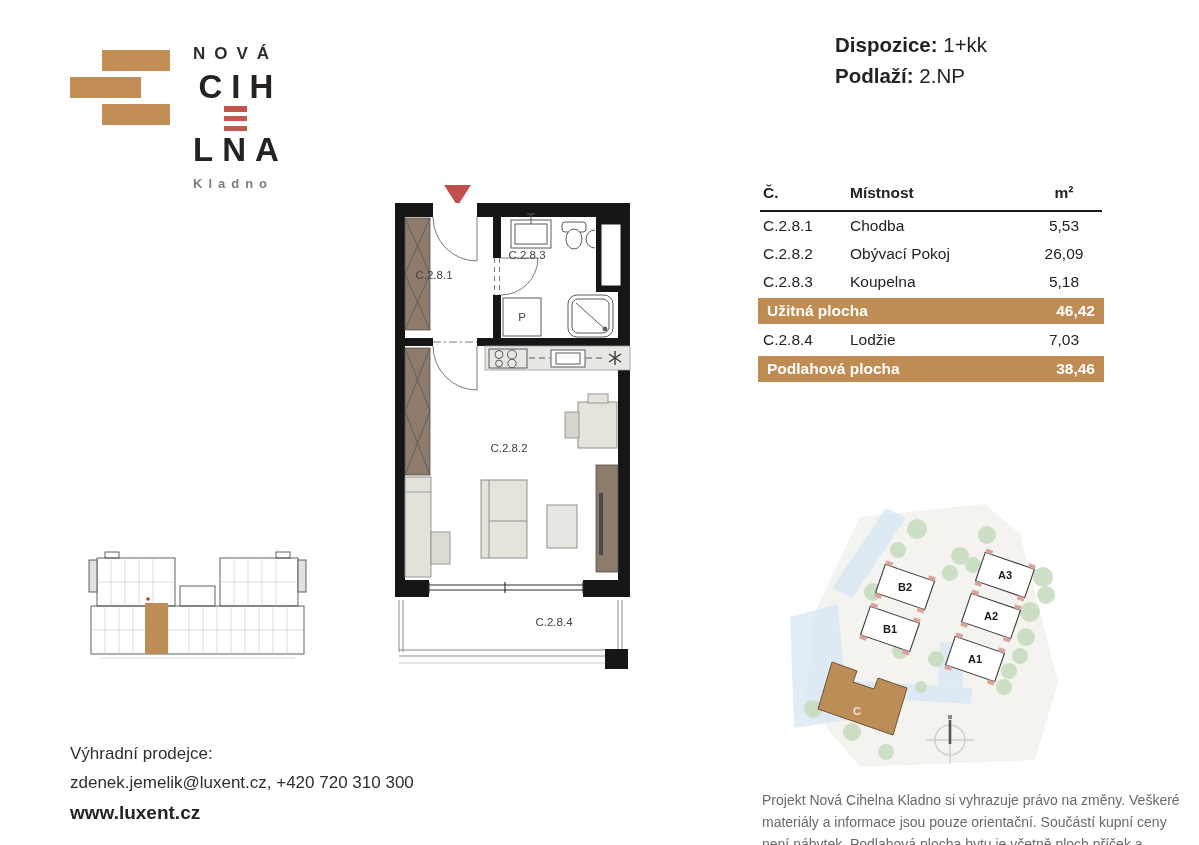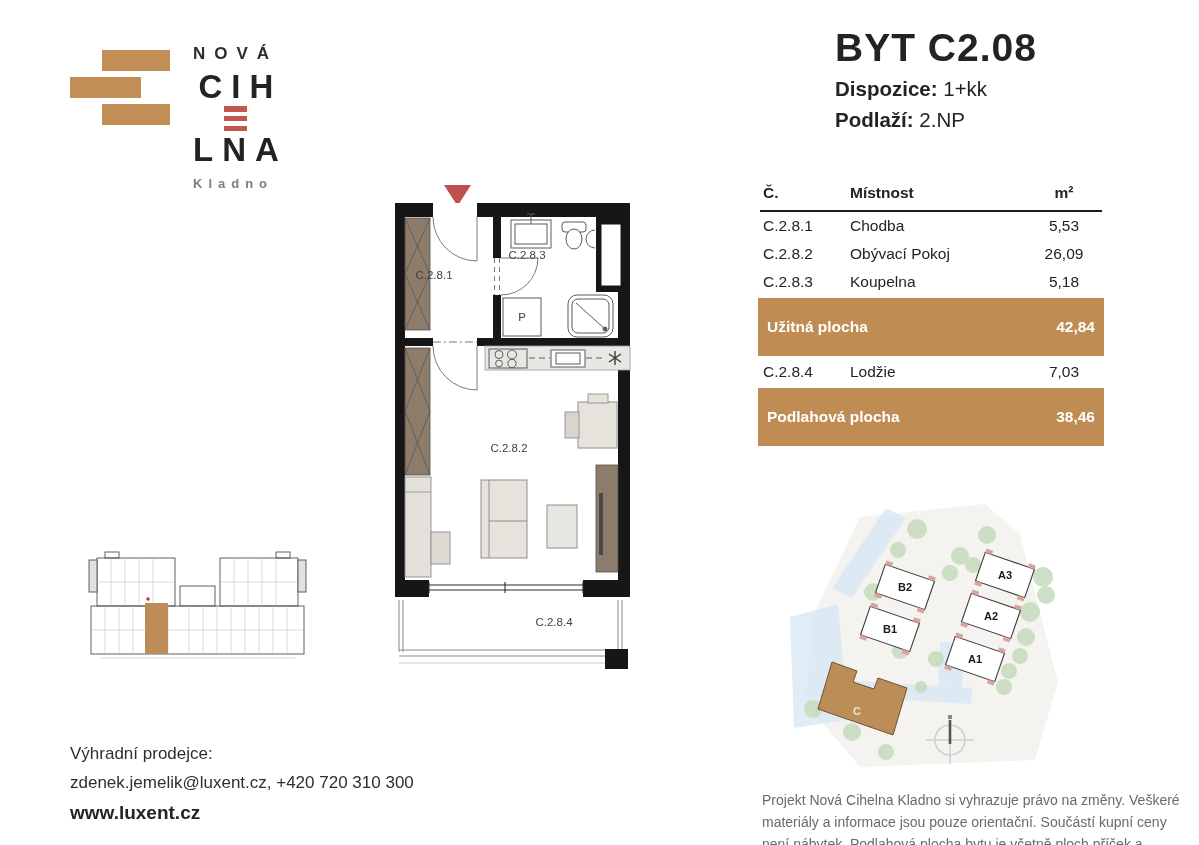--- a/index.html
+++ b/index.html
@@ -29,21 +29,21 @@
   .unit-row .val { font-weight:400; }
   .unit-row .val.bold { font-weight:800; }
   
   .area-table { position:absolute; left:760px; top:184px; width:342px; font-size:15.5px; }
   .t-head { display:flex; font-weight:800; padding:0 3px 8px 3px; border-bottom:2.5px solid #1c1c1c; }
   .t-row  { display:flex; padding:5px 3px; }
   .c-num  { width:87px; }
   .c-room { flex:1; }
   .c-area { width:70px; text-align:center; }
   .t-band { display:flex; justify-content:space-between; background:#bf8c53; color:#ffffff;
-            font-weight:800; padding:20px 9px; margin:2px -2px;align-items:center; }
+            font-weight:800; padding:4px 9px; margin:2px -2px;align-items:center; }
   
   .floorplan { position:absolute; left:393px; top:180px; width:240px; height:492px; }
   .keyplan   { position:absolute; left:85px;  top:548px; width:225px; height:122px; }
   .siteplan  { position:absolute; left:790px; top:492px; width:285px; height:286px; }
   .plan-label { font-family:"Liberation Sans",sans-serif; font-size:11.5px; fill:#3c4248; }
   
   .footer-left { position:absolute; left:50px; top:744px;margin-left:20px; }
   .f-line1 { font-size:17px; color:#2f2f2f; }
   .f-line2 { font-size:19px; font-weight:800; margin-top:6px; }
   .f-line3 { font-size:17px; margin-top:9px; color:#2f2f2f; }
@@ -69,21 +69,20 @@
           <span></span>
           <span></span>
           <span></span>
         </span>
         <span>LNA</span>
     </div>
     <div class="logo-city">Kladno</div>
   </div>
 
   <div class="unit-header">
-    <div class="unit-title">BYT C2.08</div>
     <div class="unit-row">
       <span class="lbl">Dispozice:</span>
       <span class="val">1+kk</span>
     </div>
     <div class="unit-row">
       <span class="lbl">Podlaží:</span>
       <span class="val">2.NP</span>
     </div>
   </div>
 
@@ -103,21 +102,21 @@
       <span class="c-room">Obývací Pokoj</span>
       <span class="c-area">26,09</span>
     </div>
     <div class="t-row">
       <span class="c-num">C.2.8.3</span>
       <span class="c-room">Koupelna</span>
       <span class="c-area">5,18</span>
     </div>
     <div class="t-band">
       <span>Užitná plocha</span>
-      <span>42,84</span>
+      <span>46,42</span>
     </div>
     <div class="t-row">
       <span class="c-num">C.2.8.4</span>
       <span class="c-room">Lodžie</span>
       <span class="c-area">7,03</span>
     </div>
     <div class="t-band">
       <span>Podlahová plocha</span>
       <span>38,46</span>
     </div>

